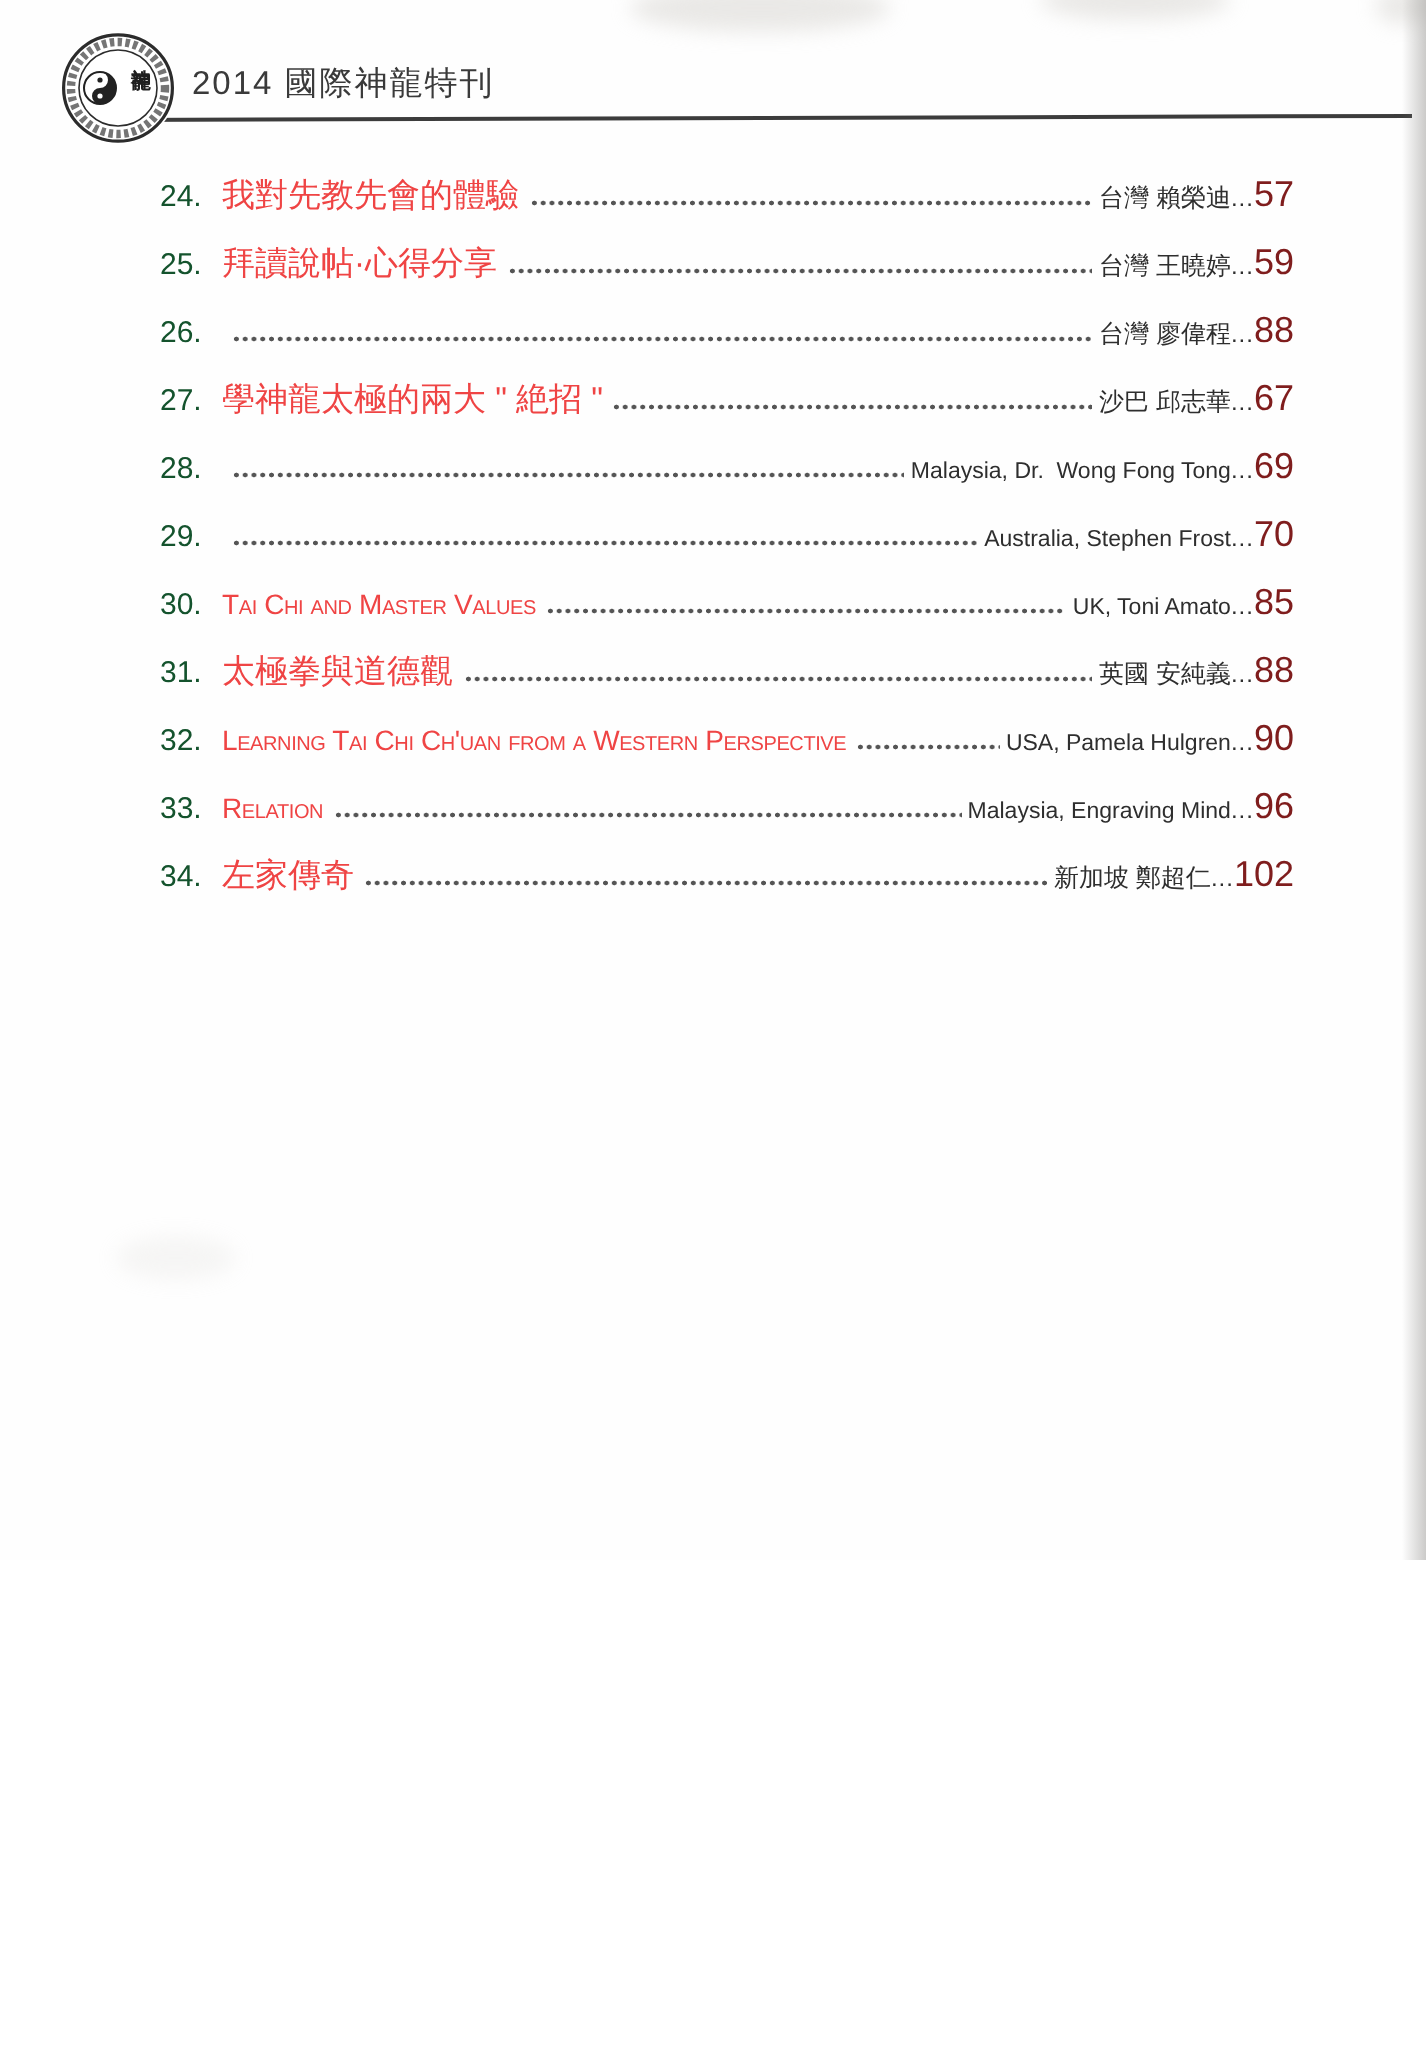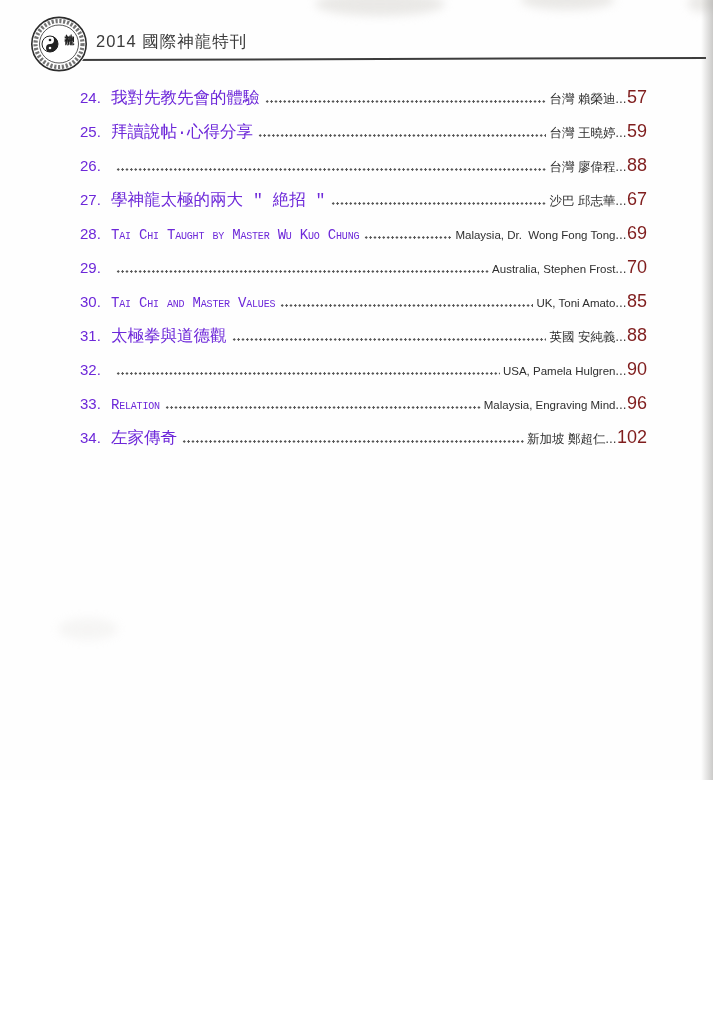--- a/index.html
+++ b/index.html
@@ -79,28 +79,27 @@
   .row {
     display: flex;
     align-items: baseline;
     height: 21px;
     margin-bottom: 13px;
     white-space: nowrap;
   }
   .num {
     flex: 0 0 31px;
     font-size: 15px;
-    color: #6d28d9;
+    color: #14532d;
   }
   .title {
     flex: 0 0 auto;
     font-variant: small-caps;
     font-size: 16.5px;
-    color: #6d28d9;
-    font-family: Liberation Mono, monospace;
+    color: #ef4444;
   }
   .row.en .title {
     font-size: 14px;
     letter-spacing: -0.2px;
   }
   .leader {
     flex: 1 1 auto;
     min-width: 4px;
     height: 5px;
     align-self: flex-end;
@@ -207,21 +206,20 @@
       <span class="num">27.</span>
       <span class="title">學神龍太極的兩大 " 絶招 "</span>
       <span class="leader"></span>
       <span class="author">沙巴 邱志華</span>
       <span class="sep">...</span>
       <span class="pagenum">67</span>
     </div>
 
     <div class="row en">
       <span class="num">28.</span>
-      <span class="title">Tai Chi Taught by Master Wu Kuo Chung</span>
       <span class="leader"></span>
       <span class="author">Malaysia, Dr.&nbsp; Wong Fong Tong</span>
       <span class="sep">...</span>
       <span class="pagenum">69</span>
     </div>
 
     <div class="row en">
       <span class="num">29.</span>
       <span class="leader"></span>
       <span class="author">Australia, Stephen Frost</span>
@@ -242,20 +240,21 @@
       <span class="num">31.</span>
       <span class="title">太極拳與道德觀</span>
       <span class="leader"></span>
       <span class="author">英國 安純義</span>
       <span class="sep">...</span>
       <span class="pagenum">88</span>
     </div>
 
     <div class="row en">
       <span class="num">32.</span>
+      <span class="title">Learning Tai Chi Ch'uan from a Western Perspective</span>
       <span class="leader"></span>
       <span class="author">USA, Pamela Hulgren</span>
       <span class="sep">...</span>
       <span class="pagenum">90</span>
     </div>
 
     <div class="row en">
       <span class="num">33.</span>
       <span class="title">Relation</span>
       <span class="leader"></span>

